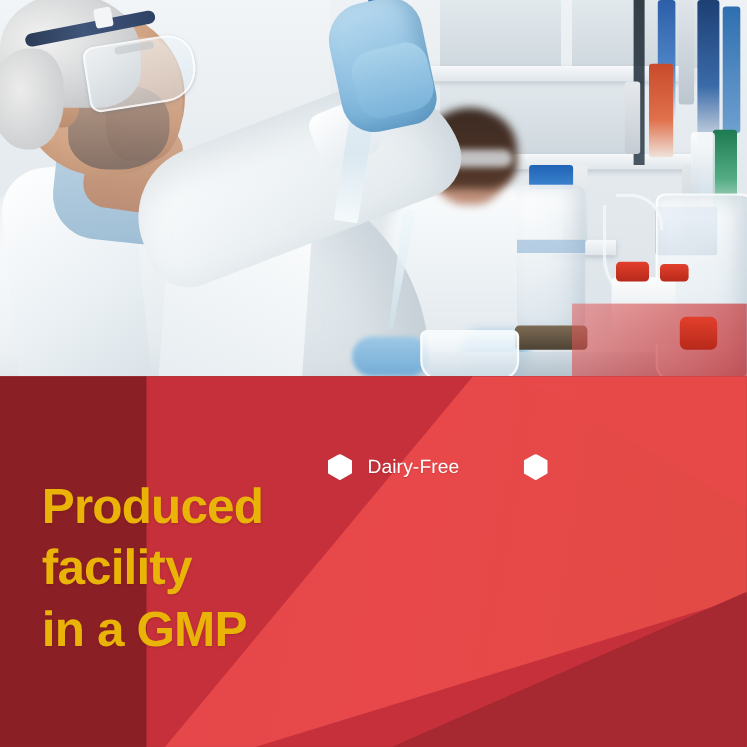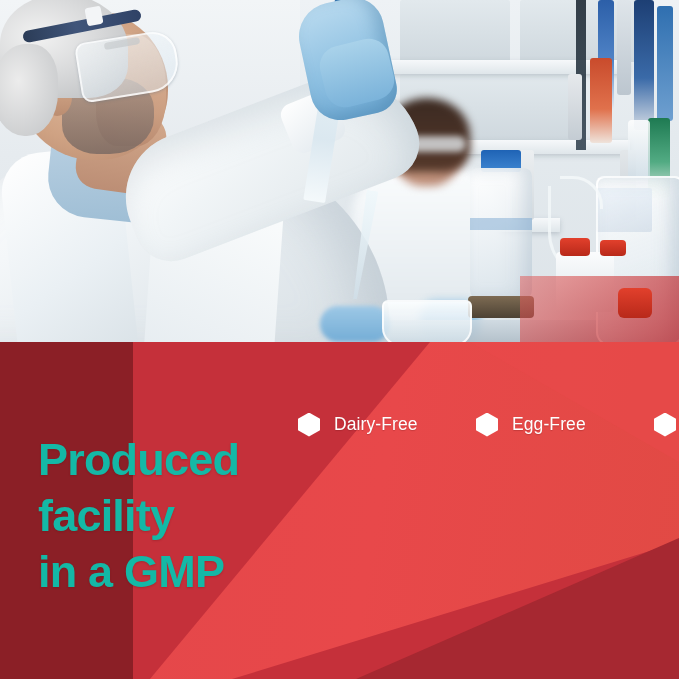--- a/index.html
+++ b/index.html
@@ -366,21 +366,21 @@
   .band-left {
     background: #8b1f26;
     clip-path: polygon(0 0, 133px 0, 133px 337px, 0 337px);
   }
 
   
   #headline {
     position: absolute;
     left: 38px; top: 60px;
     width: 250px;
-    color: #14b8a6;
+    color: #eab308;
     font-size: 45px;
     line-height: 1.24;
     font-weight: 700;
     letter-spacing: -0.8px;
     z-index: 6;
     text-shadow: 0 1px 2px rgba(90,15,20,.25);
   }
   #headline .ln { display: block; white-space: nowrap; }
 
   
@@ -508,23 +508,19 @@
       <span class="ln">in a GMP</span>
     </h1>
 
     <div id="features">
       <div class="feat">
         <span class="hexagon"></span>
         <span class="feat-label">Dairy-Free</span>
       </div>
       <div class="feat">
         <span class="hexagon"></span>
-        <span class="feat-label">Egg-Free</span>
-      </div>
-      <div class="feat">
-        <span class="hexagon"></span>
 
       </div>
 
     </div>
   </div>
 
 </div>
 
 </body></html>

